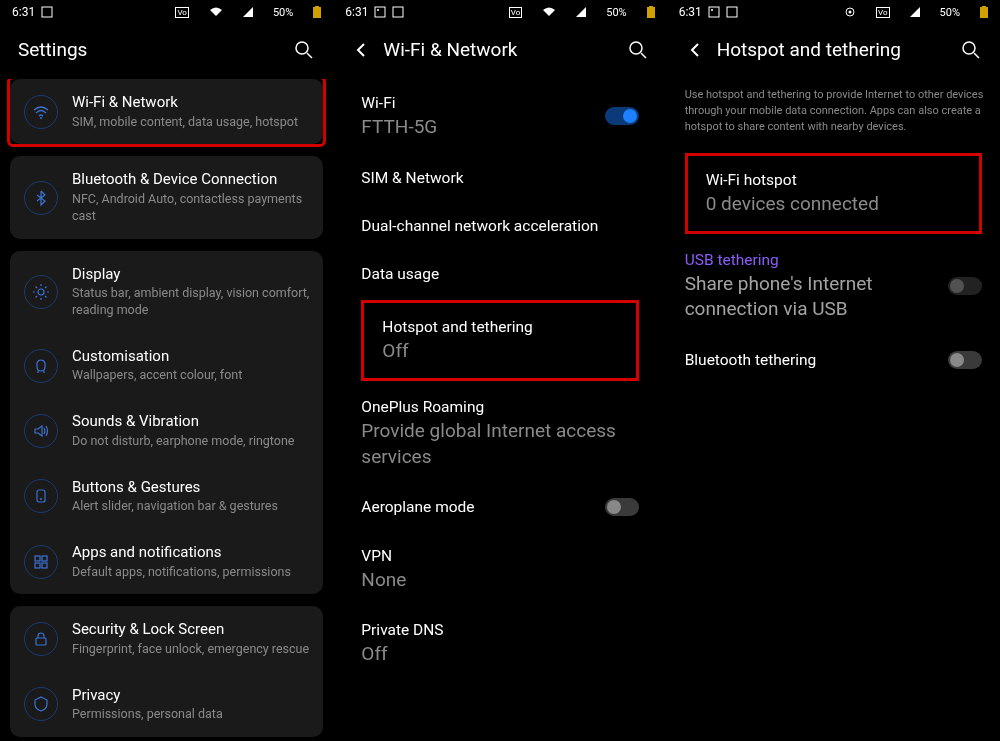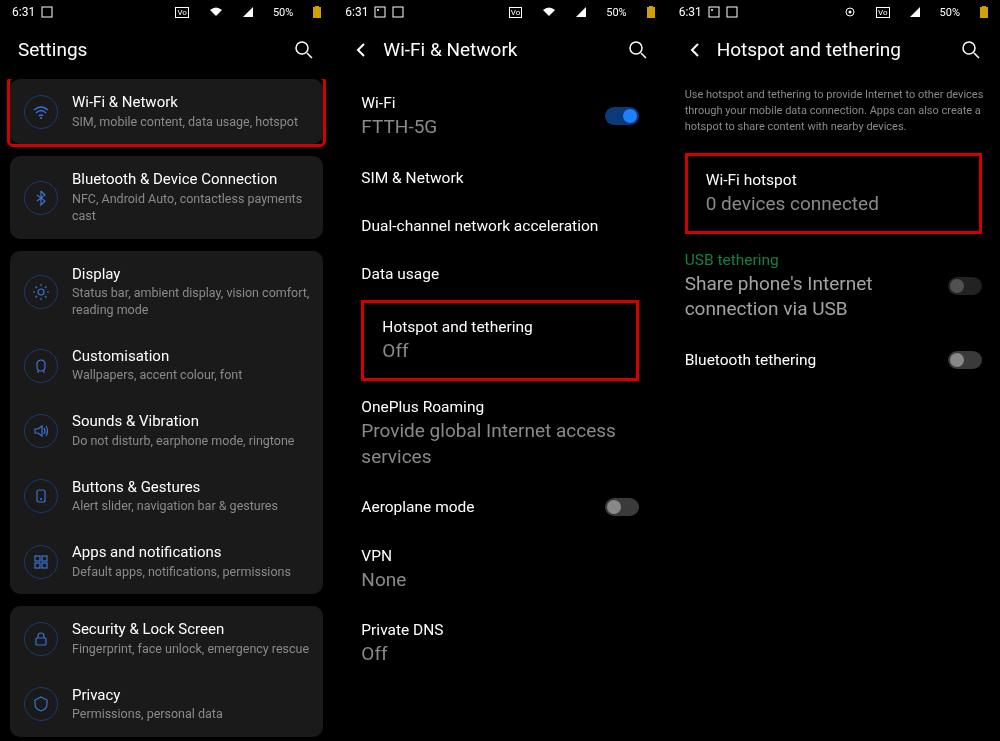--- a/index.html
+++ b/index.html
@@ -82,21 +82,21 @@
     width: 34px; height: 18px; border-radius: 9px;
     background: #3a3a3a; position: relative; cursor: pointer;
     flex-shrink: 0;
   }
   .toggle::after {
     content: ""; position: absolute; width: 14px; height: 14px;
     border-radius: 50%; background: #888; top: 2px; left: 2px;
   }
   .toggle.on { background: #0a3a7a; }
   .toggle.on::after { background: #1e7fff; left: auto; right: 2px; }
-  .disabled .row-title { color: #15803d; }
+  .disabled .row-title { color: #8b5cf6; }
   .disabled .row-sub { color: #a3a3a3; }
   .disabled .toggle { opacity: 0.6; }
   .description {
     padding: 8px 2px 16px 18px;
     font-size: 11px;
     color: #8a8a8a;
     line-height: 1.45;
   }
   .hl-inline {
     border: 3px solid #d40000;

